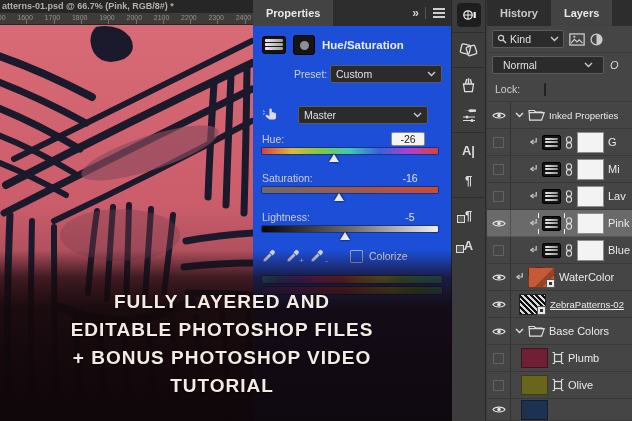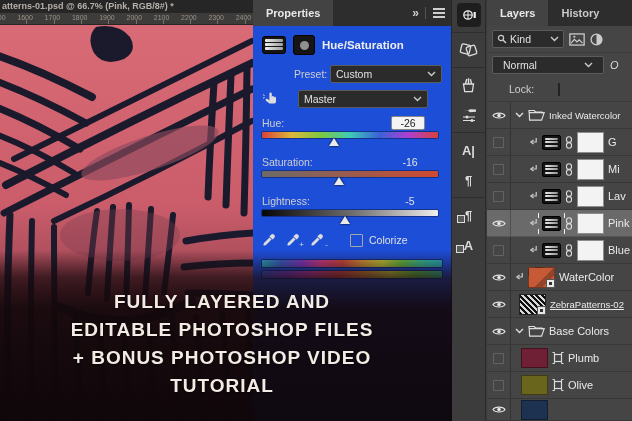--- a/index.html
+++ b/index.html
@@ -93,21 +93,21 @@
   .filter-row{height:26px;display:flex;align-items:center;gap:5px;padding:0 5px;
               border-bottom:1px solid #3a3a3a;}
   .kind-box{width:72px;height:18px;background:#2b2b2b;border:1px solid #5c5c5c;border-radius:2px;
             display:flex;align-items:center;gap:3px;padding:0 4px;box-sizing:border-box;}
   .kind-box .sel-text{font-size:10.5px;color:#e0e0e0;flex:1;}
   .blend-row{height:24px;display:flex;align-items:center;padding:0 5px;gap:6px;}
   .blend-box{width:112px;height:18px;background:#2b2b2b;border:1px solid #5c5c5c;border-radius:2px;
              display:flex;align-items:center;padding:0 10px;box-sizing:border-box;}
   .blend-box .sel-text{font-size:10.5px;color:#e0e0e0;flex:1;}
   .opacity-cut{font-size:11px;color:#dcdcdc;font-style:italic;}
-  .lock-row{height:24px;display:flex;align-items:center;gap:24px;padding:0 22px;
+  .lock-row{height:24px;display:flex;align-items:center;gap:24px;padding:0 8px;
             border-bottom:1px solid #3a3a3a;}
   .lock-label{font-size:10.5px;color:#cfcfcf;}
   .checker{width:11px;height:11px;background:
      conic-gradient(#ddd 0 25%,#666 0 50%,#ddd 0 75%,#666 0);border:1px solid #222;}
   #layer-rows{position:absolute;left:0;top:102px;right:0;bottom:0;overflow:hidden;}
   .layer-row{height:27px;display:flex;align-items:center;border-bottom:1px solid rgba(0,0,0,.18);
              position:relative;box-sizing:border-box;}
   .layer-row.selected{background:#6a6a6a;}
   .eye-cell{width:23px;align-self:stretch;border-right:1px solid rgba(0,0,0,.25);
             display:flex;align-items:center;justify-content:center;flex:none;}
@@ -251,21 +251,21 @@
       </div>
       <div class="field-row">
         <span class="field-label">Preset:</span>
         <div class="select-box">
           <span class="sel-text">Custom</span>
           <svg width="9" height="6" viewBox="0 0 9 6">
               <path d="M1 1L4.5 4.5L8 1" fill="none" stroke="#ccc" stroke-width="1.4"></path>
             </svg>
         </div>
       </div>
-      <div class="field-row" style="margin-top:7px;">
+      <div class="field-row" style="margin-top:23px;">
         <span class="hand-cell">
           <svg width="17" height="17" viewBox="0 0 17 17">
               <path d="M7.4 2.2v7L5.4 8c-1.6-.9-2.5.9-1.1 2l3.2 2.6h4.8c1.1 0 1.7-.8 1.7-2V7c0-1.5-1.9-1.5-2.1-.2V6.2c0-1.5-2-1.5-2.1 0V3c0-1.7-2.4-1.7-2.4-.8Z" fill="#ddd"></path>
               <path d="M2.6 4.6L1 3.6M2.6 6.4L1 7.2" stroke="#ddd" stroke-width="1"></path>
             </svg>
         </span>
         <div class="select-box">
           <span class="sel-text">Master</span>
           <svg width="9" height="6" viewBox="0 0 9 6">
               <path d="M1 1L4.5 4.5L8 1" fill="none" stroke="#ccc" stroke-width="1.4"></path>
@@ -379,22 +379,22 @@
       <div class="strip-item">
         <span class="glyph">¶<i class="badge"></i></span>
       </div>
       <div class="strip-item">
         <span class="glyph">A<i class="badge"></i></span>
       </div>
     </div>
 
   <div id="layers-panel">
     <div class="tabbar">
+      <div class="tab inactive">History</div>
       <div class="tab active">Layers</div>
-      <div class="tab inactive">History</div>
     </div>
     <div class="filter-row">
       <div class="kind-box">
         <svg width="10" height="10" viewBox="0 0 10 10">
             <circle cx="4" cy="4" r="2.6" fill="none" stroke="#ccc" stroke-width="1.2"></circle>
             <path d="M6 6L9 9" stroke="#ccc" stroke-width="1.4"></path>
           </svg>
         <span class="sel-text">Kind</span>
         <svg width="9" height="6" viewBox="0 0 9 6">
             <path d="M1 1L4.5 4.5L8 1" fill="none" stroke="#ccc" stroke-width="1.4"></path>
@@ -448,21 +448,21 @@
             </svg>
           </div>
           <div class="row-content pad4">
             <svg width="9" height="6" viewBox="0 0 9 6">
               <path d="M1 1L4.5 4.5L8 1" fill="none" stroke="#ddd" stroke-width="1.4"></path>
             </svg>
             <svg width="17" height="12" viewBox="0 0 17 12">
               <path d="M1 3V1.5h5.2L7.6 3H14v1.6" fill="none" stroke="#ddd" stroke-width="1.2"></path>
               <path d="M1.2 3.6h15l-2.6 7.6H1.6Z" fill="none" stroke="#ddd" stroke-width="1.2"></path>
             </svg>
-            <span class="lname small">Inked Watercolor</span>
+            <span class="lname small">Inked Properties</span>
           </div>
         </div>
         <div class="layer-row">
           <div class="eye-cell">
             <span class="noeye"></span>
           </div>
           <div class="row-content pad18">
             <svg width="9" height="10" viewBox="0 0 9 10">
               <path d="M7.2 1v4H3.4" fill="none" stroke="#ccc" stroke-width="1.2"></path>
               <path d="M4.6 2.9L1.8 5l2.8 2.1" fill="none" stroke="#ccc" stroke-width="1.2"></path>

